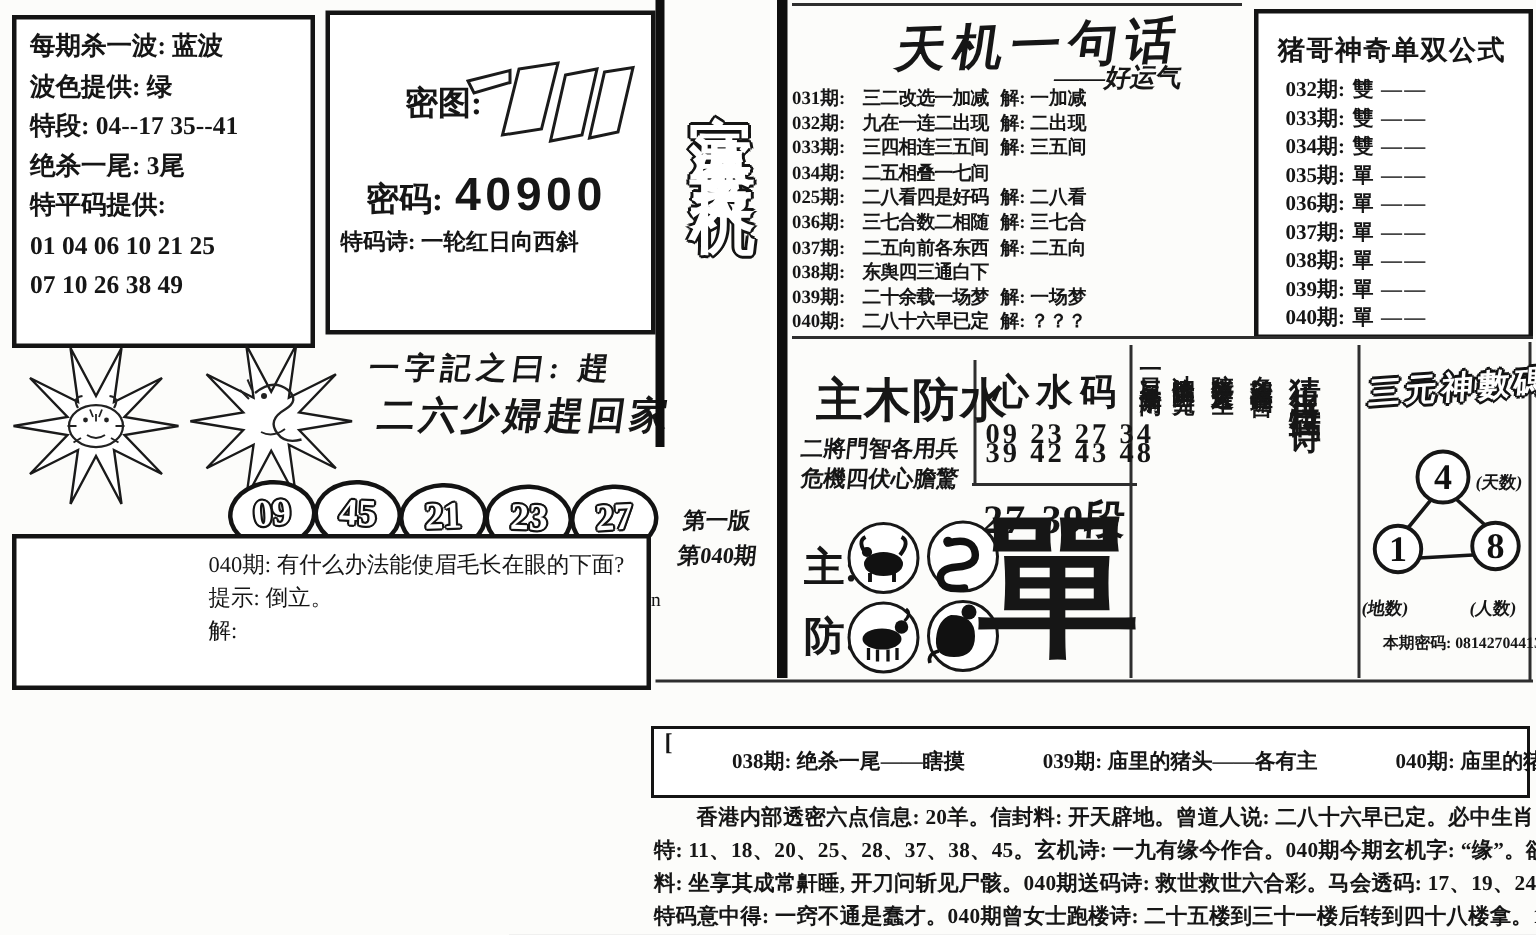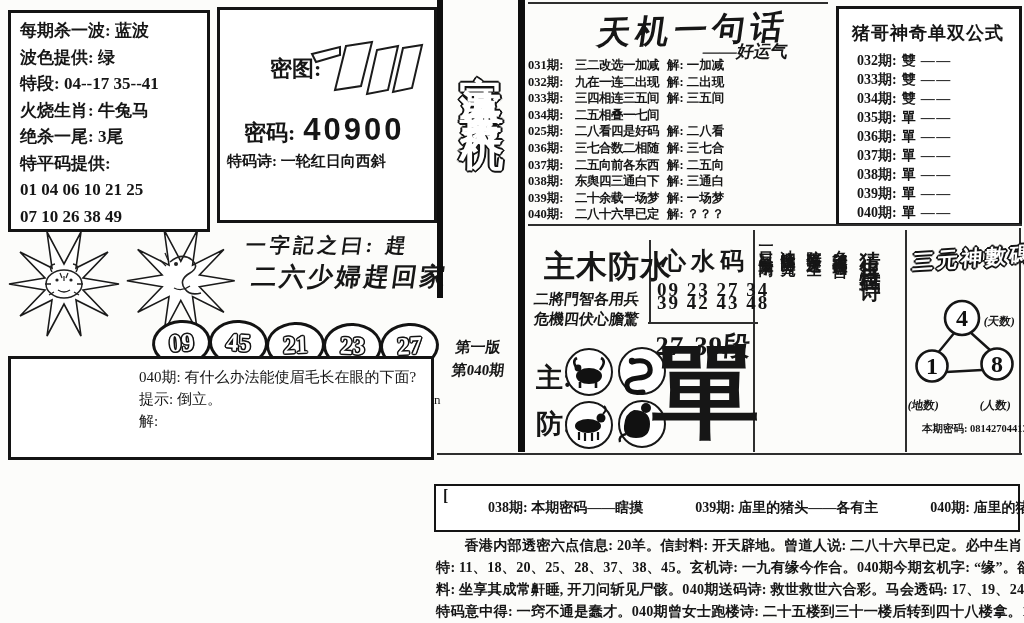--- a/index.html
+++ b/index.html
@@ -44,21 +44,20 @@
 </head>
 <body>
 
 <div class="page">
 
   <div class="abs b3" style="left:8px;top:10px;width:196px;height:216px;">
     <div class="info-lines">
       <div>每期杀一波: 蓝波</div>
       <div>波色提供: 绿</div>
       <div>特段: 04--17 35--41</div>
-      <div>火烧生肖: 牛兔马</div>
       <div>绝杀一尾: 3尾</div>
       <div>特平码提供:</div>
       <div>01 04 06 10 21 25</div>
       <div>07 10 26 38 49</div>
     </div>
   </div>
 
   <div class="abs b3" style="left:217px;top:7px;width:214px;height:210px;">
     <span class="abs bold" style="left:26px;top:44px;font-size:22px;margin-left:24px;">密图:</span>
     <svg class="abs" style="left:88px;top:26px;" width="118" height="66" viewBox="0 0 118 66">
@@ -154,21 +153,20 @@
         <span>解: 三七合</span>
       </div>
     <div class="trow">
         <span>037期:</span>
         <span class="ph">二五向前各东西</span>
         <span>解: 二五向</span>
       </div>
     <div class="trow">
         <span>038期:</span>
         <span class="ph">东舆四三通白下</span>
-        <span>解: 三通白</span>
       </div>
     <div class="trow">
         <span>039期:</span>
         <span class="ph">二十余载一场梦</span>
         <span>解: 一场梦</span>
       </div>
     <div class="trow">
         <span>040期:</span>
         <span class="ph">二八十六早已定</span>
         <span>解: ？？？</span>
@@ -289,21 +287,21 @@
   </svg>
   <span class="abs bold" style="left:984px;top:314px;font-size:11.5px;transform:skewX(-8deg);">(天数)</span>
   <span class="abs bold" style="left:908px;top:398px;font-size:11.5px;transform:skewX(-8deg);">(地数)</span>
   <span class="abs bold" style="left:980px;top:398px;font-size:11.5px;transform:skewX(-8deg);">(人数)</span>
   <div class="abs" style="left:922px;top:422px;font-size:10.5px;font-weight:600;white-space:nowrap;">本期密码: 08142704413</div>
 
 
   <div class="abs b2" style="left:434px;top:484px;width:582px;height:44px;">
     <span class="abs bold" style="left:7px;top:1px;font-size:16px;">[</span>
     <div class="joke-items">
-      <span>038期: 本期密码——瞎摸</span>
+      <span>038期: 绝杀一尾——瞎摸</span>
       <span>039期: 庙里的猪头——各有主</span>
       <span>040期: 庙里的猪头——各有主</span>
     </div>
   </div>
 
   <div class="abs" style="left:436px;top:534px;width:586px;">
     <div class="para-line indent">香港内部透密六点信息: 20羊。信封料: 开天辟地。曾道人说: 二八十六早已定。必中生肖: 牛蛇羊猪。040期必中</div>
     <div class="para-line">特: 11、18、20、25、28、37、38、45。玄机诗: 一九有缘今作合。040期今期玄机字: “缘”。欲钱找机灵的动物。马会</div>
     <div class="para-line">料: 坐享其成常鼾睡, 开刀问斩见尸骸。040期送码诗: 救世救世六合彩。马会透码: 17、19、24、25、29、31、38、45。</div>
     <div class="para-line">特码意中得: 一窍不通是蠢才。040期曾女士跑楼诗: 二十五楼到三十一楼后转到四十八楼拿。13虎+27鼠=? 特码料: 40猪</div>

